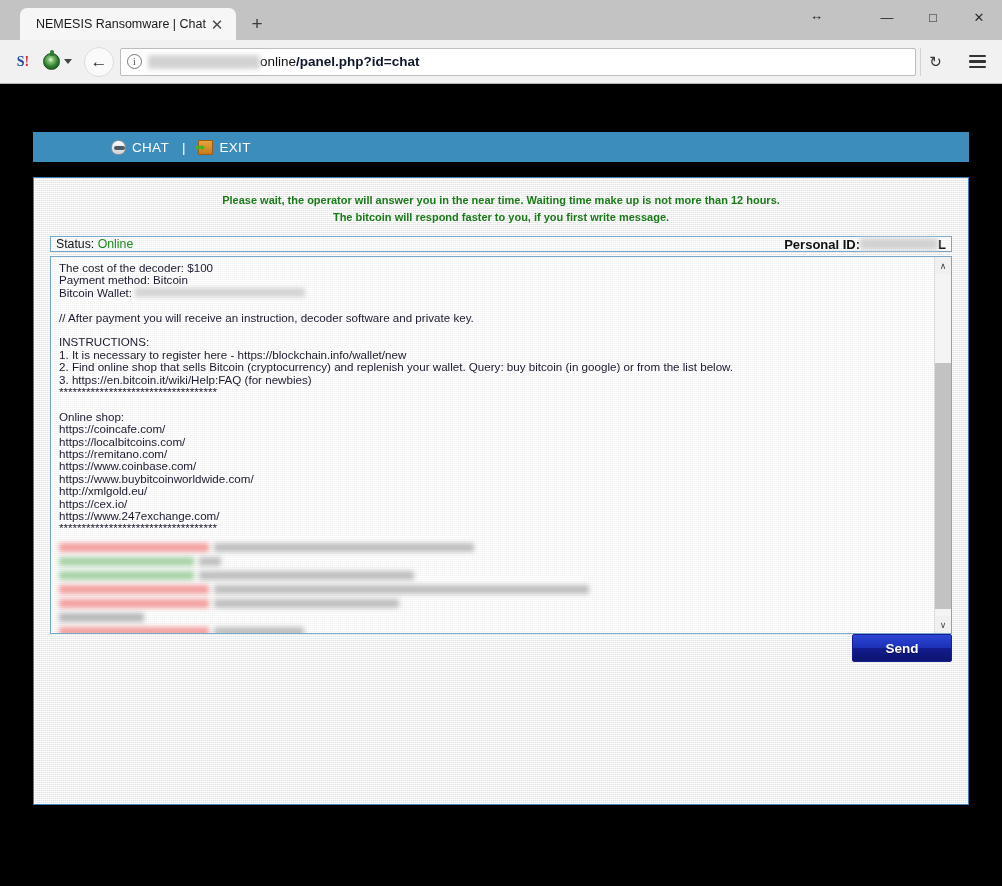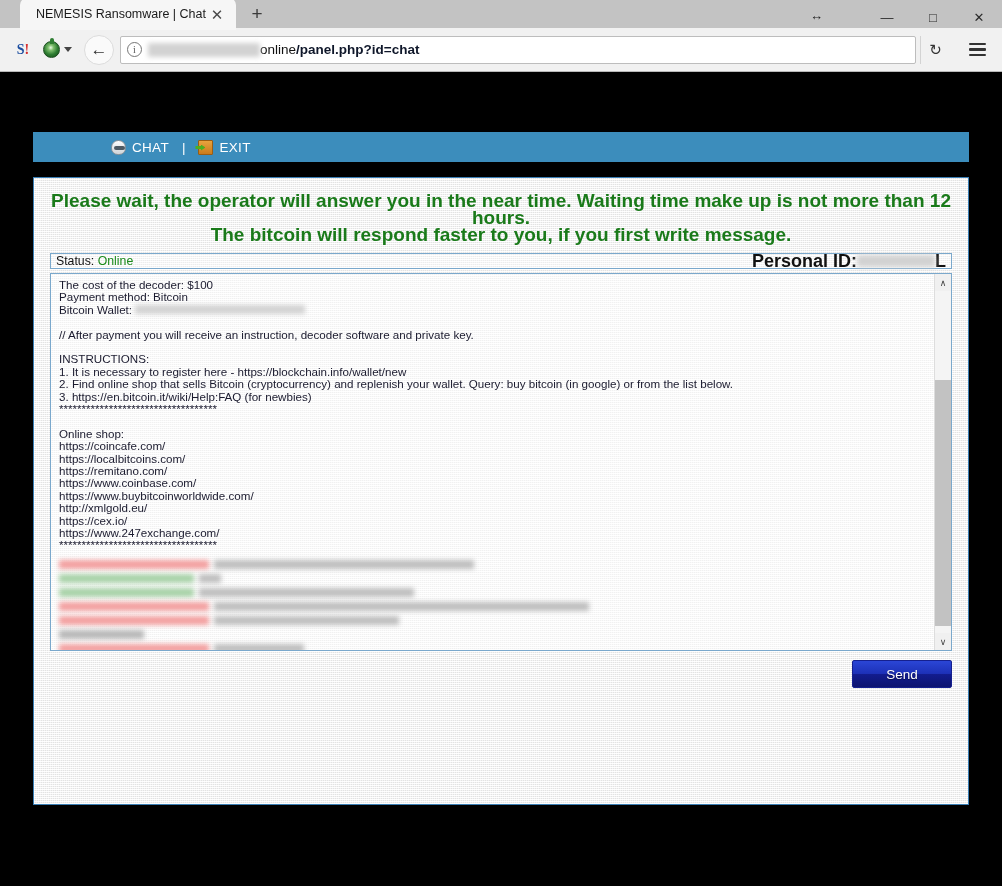--- a/index.html
+++ b/index.html
@@ -7,21 +7,21 @@
     width: 1002px; height: 886px;
     font-family: "Liberation Sans", sans-serif;
     background: #000;
     overflow: hidden;
   }
 
   
   .browser { width: 1002px; height: 886px; position: relative; background:#000; }
 
   .titlebar {
-    height: 28px; background: #c3c3c3; display: flex; align-items: center;
+    height: 40px; background: #c3c3c3; display: flex; align-items: flex-end;
     position: relative;
   }
   .tab {
     margin-left: 20px; height: 32px; min-width: 200px; background: #f6f6f6;
     border-radius: 7px 7px 0 0; display: flex; align-items: center;
     padding: 0 8px 0 16px; font-size: 12.5px; color: #1a1a1a;
   }
   .tab-title { flex: 1; white-space: nowrap; }
   .tab-close {
     width: 22px; height: 22px; display: flex; align-items: center;
@@ -122,31 +122,31 @@
 
   .content {
     position:absolute; left:33px; top:92px; width:936px; height:628px;
     background-color:#f2f2f2;
     background-image:
       repeating-linear-gradient(0deg, rgba(255,255,255,.85) 0 1px, rgba(0,0,0,.035) 1px 2px),
       repeating-linear-gradient(90deg, rgba(255,255,255,.75) 0 1px, rgba(0,0,0,.03) 1px 2px);
     border:1px solid #3b7fb5; padding:10px 16px;
   }
 
-  .notice { text-align:center; color:#1a7a1a; font-weight:bold; font-size:19px;
+  .notice { text-align:center; color:#1a7a1a; font-weight:bold; font-size:11px;
             line-height:17px; margin-top:4px; }
 
   .statusbar {
     margin-top:10px; height:16px; border:1px solid #7aa8cc;
     background:rgba(255,255,255,.35);
     display:flex; align-items:center; justify-content:space-between;
     padding:0 5px; font-size:12.3px; color:#111;
   }
   .online { color:#1a8a1a; }
-  .pid { font-weight:bold; font-size:18px; display:flex; align-items:center; }
+  .pid { font-weight:bold; font-size:13px; display:flex; align-items:center; }
 
   .msgwrap {
     margin-top:4px; height:378px; border:1px solid #7aa8cc; background:#fff;
     position:relative; overflow:hidden; display:flex;
   }
   .msgbody {
     flex:1; padding:5px 8px; font-size:11.6px; line-height:12.4px;
     color:#1a1a2e; font-family:"Liberation Sans", sans-serif;
     background-color:#fbfbfb;
     background-image:
@@ -166,21 +166,21 @@
               justify-content:center; font-size:9px; color:#444; background:#f0f0f0;}
   .sb-track { flex:1; width:17px; background:#f4f4f4; position:relative; }
   .sb-thumb { position:absolute; left:0; top:26%; width:17px; height:72%;
               background:#c2c2c2; }
 
   .inputwrap {
     margin-top:8px; height:115px; border:1px solid #2b2b2b; background:#fff;
     padding:6px 8px; font-family:"Liberation Mono", monospace;
     font-size:13px; color:#999;
   }
-  .sendrow { margin-top:9px; display:flex; justify-content:flex-end; }
+  .sendrow { display:flex; justify-content:flex-end;font-weight:bold; }
   .sendbtn {
     width:100px; height:28px; border:1px solid #15208f;
     background: linear-gradient(#2b46d6 0%, #1d31b8 48%, #121c8e 52%, #0d1470 100%);
     color:#fff; font-size:13.5px; display:flex; align-items:center;
     justify-content:center; border-radius:2px;
     text-shadow:0 1px 1px rgba(0,0,0,.45);
   }
 </style>
 </head>
 <body>

